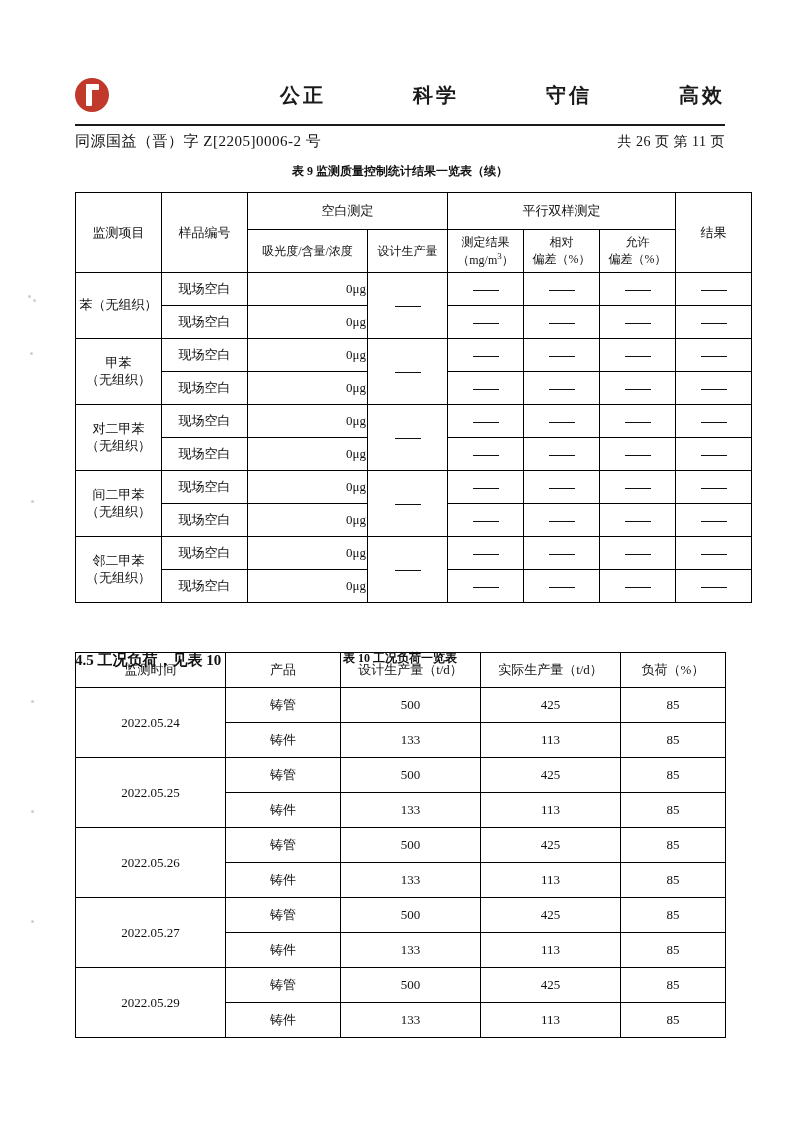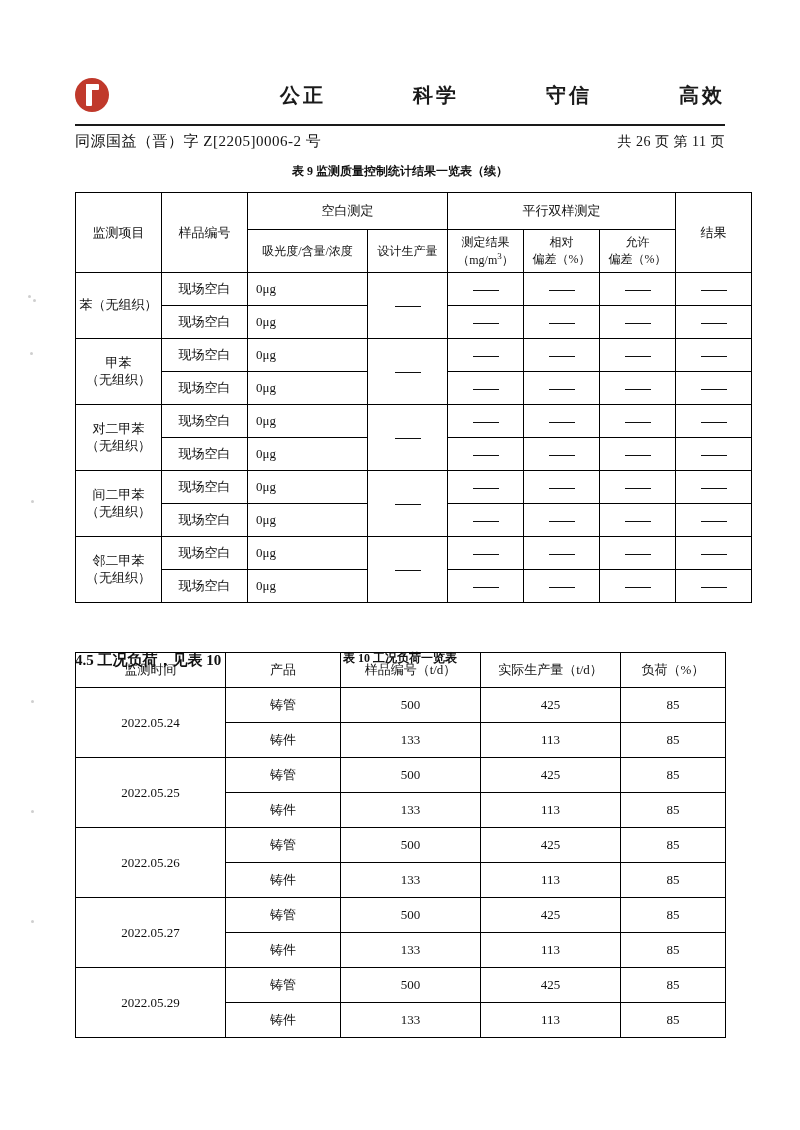--- a/index.html
+++ b/index.html
@@ -177,21 +177,21 @@
     border-top: 1px solid #111;
     height: 0;
     vertical-align: middle;
   }
   .leftcell {
     font-size: 13px;
     line-height: 1.25;
     text-align: center;
   }
   .valcell {
-    text-align: left;
+    text-align: right;
     padding-left: 8px;
   }
   sup { font-size: 9px; }
 
   #table10 {
     left: 75px;
     top: 652px;
     width: 650px;
   }
   #table10 td, #table10 th { height: 30px; font-size: 13px; }
@@ -394,21 +394,21 @@
       <col style="width:150px">
       <col style="width:115px">
       <col style="width:140px">
       <col style="width:140px">
       <col style="width:105px">
     </colgroup>
     <tbody>
       <tr>
         <td>监测时间</td>
         <td>产品</td>
-        <td>样品编号（t/d）</td>
+        <td>设计生产量（t/d）</td>
         <td>实际生产量（t/d）</td>
         <td>负荷（%）</td>
       </tr>
 
       <tr>
         <td rowspan="2">2022.05.24</td>
         <td>铸管</td>
         <td>500</td>
         <td>425</td>
         <td>85</td>

